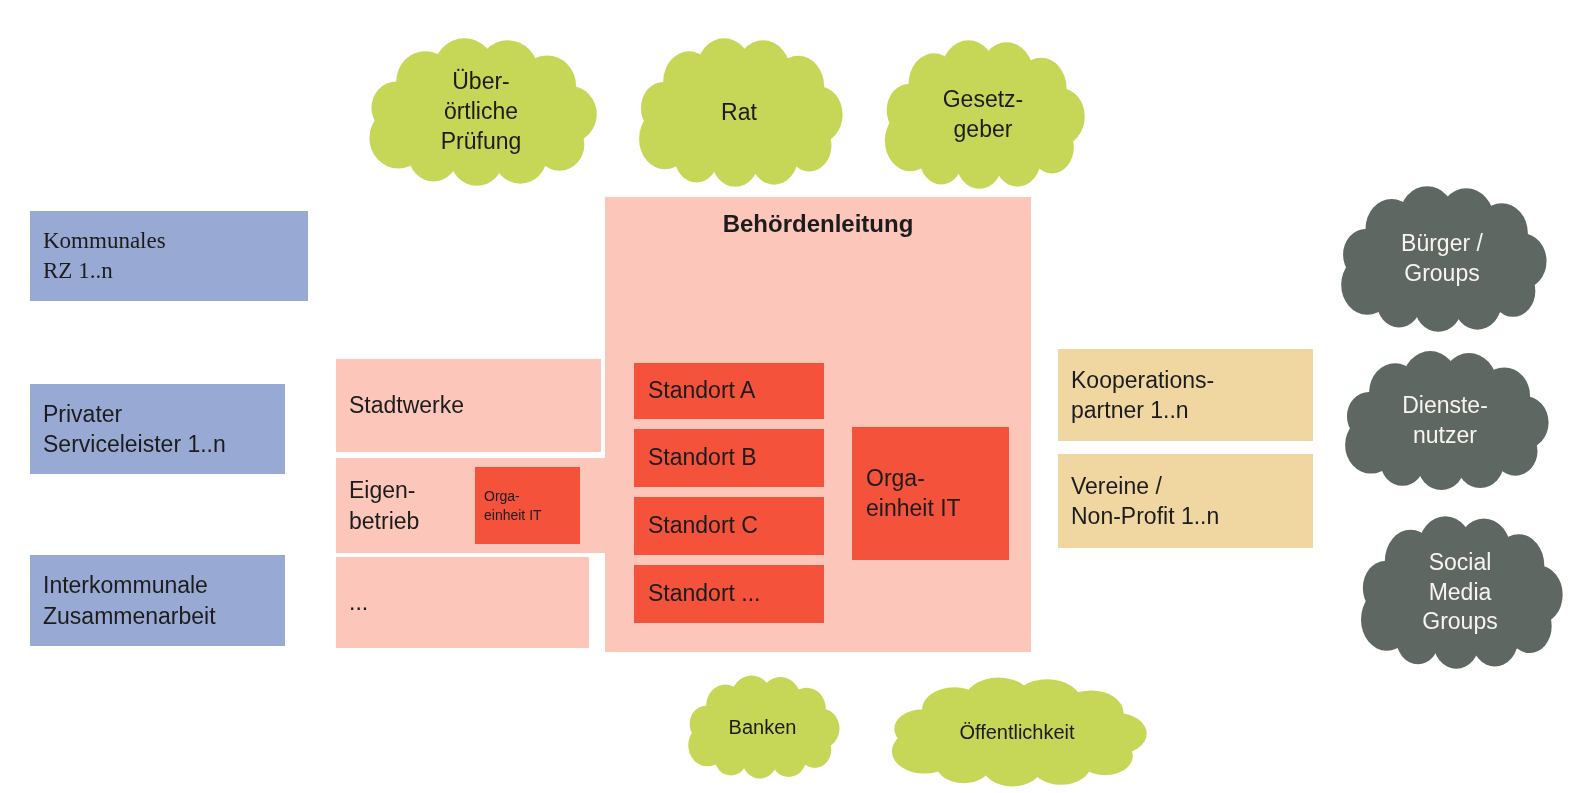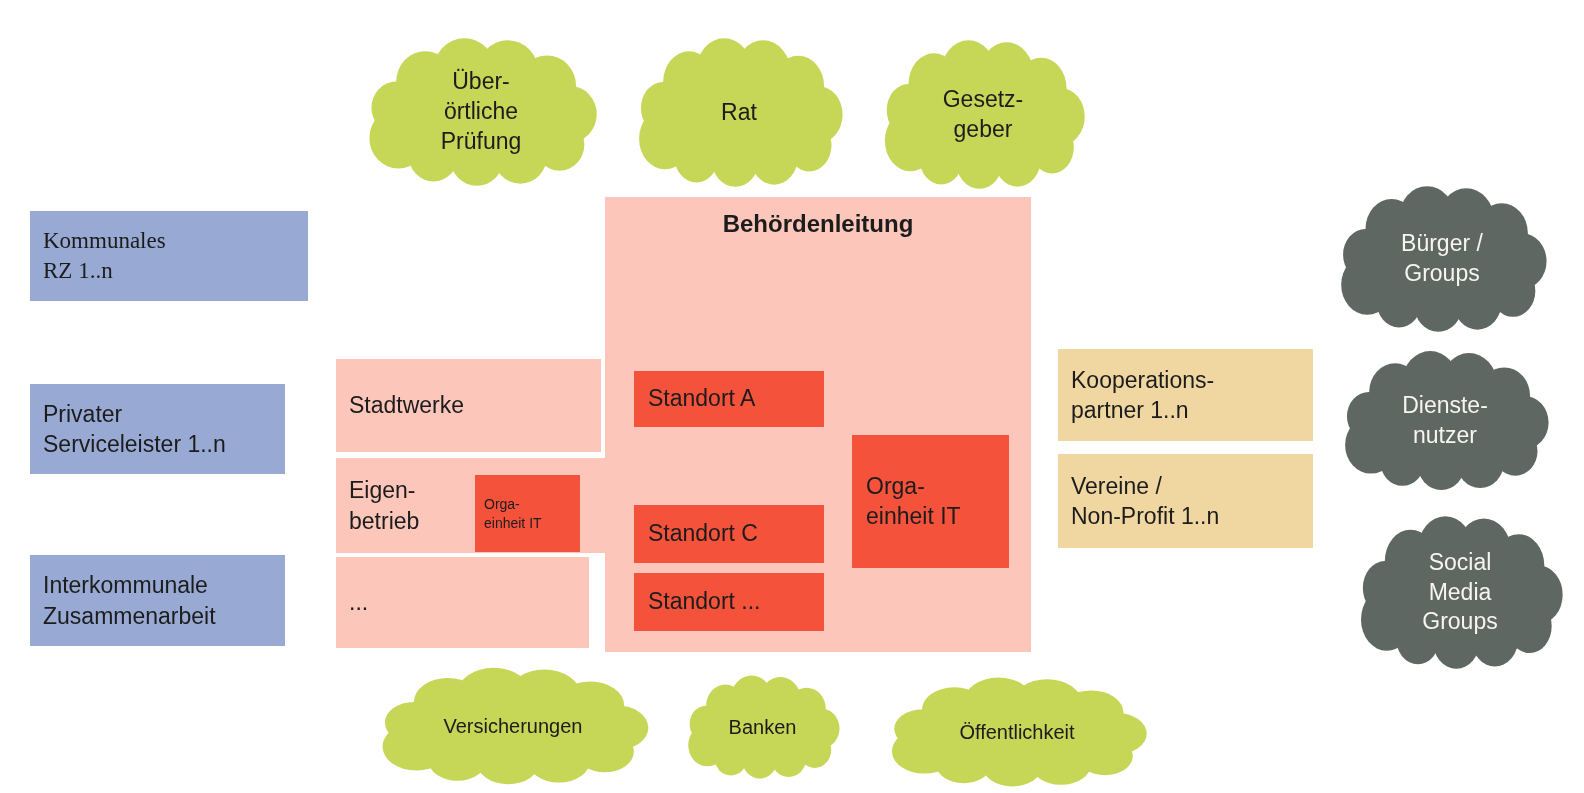--- a/index.html
+++ b/index.html
@@ -54,21 +54,20 @@
     text-align: center;
     font-weight: bold;
     font-size: 24px;
     padding-top: 13px;
   }
   .inner-box {
     position: absolute;
     display: flex;
     align-items: center;
     box-sizing: border-box;
-    margin-top: 8px;
   }
   .inner-label {
     white-space: pre-line;
     font-size: 23px;
     line-height: 1.3;
     padding-left: 14px;
   }
   .mini-label {
     white-space: pre-line;
     font-size: 14px;
@@ -148,20 +147,23 @@
   </div>
   <div class="box" style="left: 336px; top: 557px; width: 253px; height: 91px; background-color: rgb(252, 198, 186);">
     <div class="box-label">...</div>
   </div>
 
   <div class="bigpink" style="left: 605px; top: 197px; width: 426px; height: 455px; background-color: rgb(252, 198, 186);">
     <div class="bigpink-title">Behördenleitung</div>
     <div class="inner-box" style="left: 29px; top: 166px; width: 190px; height: 56px; background-color: rgb(244, 82, 59);">
       <div class="inner-label">Standort A</div>
     </div>
+    <div class="inner-box" style="left: 29px; top: 232px; width: 190px; height: 58px; background-color: rgb(244, 82, 59);">
+      <div class="inner-label">Standort B</div>
+    </div>
     <div class="inner-box" style="left: 29px; top: 300px; width: 190px; height: 58px; background-color: rgb(244, 82, 59); text-align: center;">
       <div class="inner-label">Standort C</div>
     </div>
     <div class="inner-box" style="left: 29px; top: 368px; width: 190px; height: 58px; background-color: rgb(244, 82, 59); text-align: center;">
       <div class="inner-label">Standort ...</div>
     </div>
     <div class="inner-box" style="left: 247px; top: 230px; width: 157px; height: 133px; background-color: rgb(244, 82, 59);">
       <div class="inner-label">Orga-
 einheit IT</div>
     </div>
@@ -192,26 +194,20 @@
   </div>
   <div class="cloud light" style="left:1350px;top:514px;width:220px;height:157px">
     <svg viewBox="0 0 240 140" preserveAspectRatio="none">
         <use href="#cloudShape" fill="#5e6762"></use>
       </svg>
     <div class="cloud-label">Social
 Media
 Groups</div>
   </div>
 
-  <div class="cloud small" style="left:368px;top:666px;width:290px;height:120px">
-    <svg viewBox="0 0 240 140" preserveAspectRatio="none">
-        <use href="#cloudShape" fill="#c6d657"></use>
-      </svg>
-    <div class="cloud-label">Versicherungen</div>
-  </div>
   <div class="cloud small" style="left:680px;top:674px;width:165px;height:106px">
     <svg viewBox="0 0 240 140" preserveAspectRatio="none">
         <use href="#cloudShape" fill="#c6d657"></use>
       </svg>
     <div class="cloud-label">Banken</div>
   </div>
   <div class="cloud small" style="left:878px;top:676px;width:278px;height:112px">
     <svg viewBox="0 0 240 140" preserveAspectRatio="none">
         <use href="#cloudShape" fill="#c6d657"></use>
       </svg>

